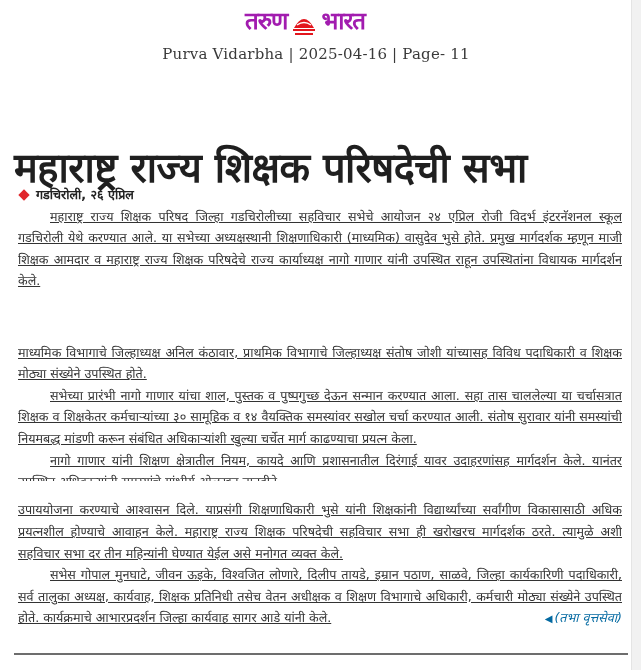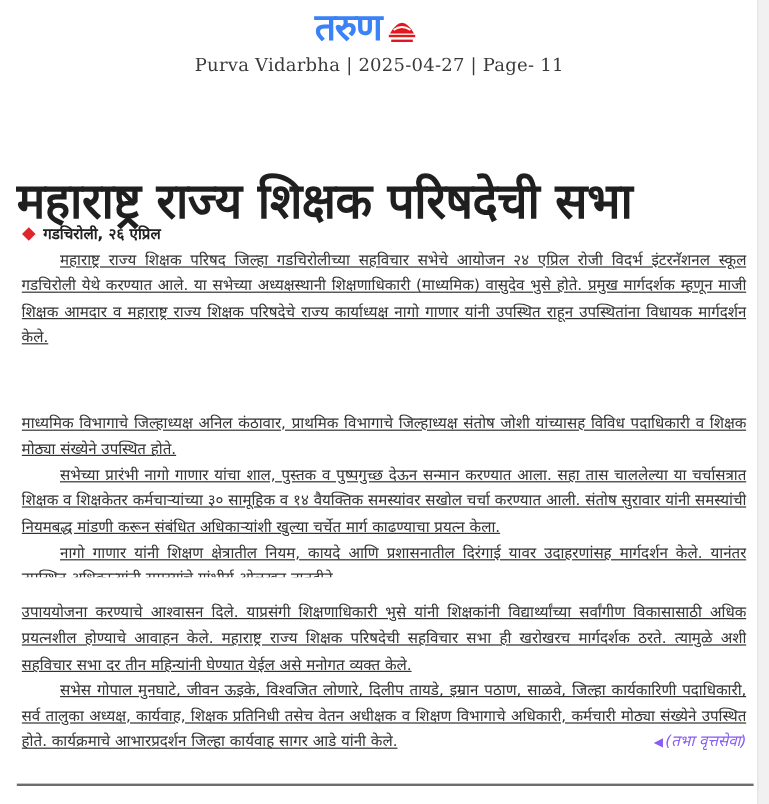--- a/index.html
+++ b/index.html
@@ -37,25 +37,25 @@
       top: 4px;
       left: 185px;
       width: 240px;
       height: 38px;
       display: flex;
       align-items: center;
       justify-content: center;
       gap: 4px;
     }
     .logo-word {
-      font-family: Liberation Serif, serif;
+      font-family: Liberation Mono, monospace;
       font-weight: bold;
-      font-size: 31px;
+      font-size: 24px;
       line-height: 38px;
-      color: #3b82f6;
+      color: #a21caf;
       letter-spacing: -1px;
     }
     .logo-emblem {
       width: 26px;
       height: 30px;
       position: relative;
     }
     .logo-emblem svg { display: block; }
     .edition-line {
       position: absolute;
@@ -121,21 +121,21 @@
       height: 8px;
       background: #e0262b;
       transform: rotate(45deg);
       display: inline-block;
       margin-left: 2px;
       margin-right: 2px;
     }
     .credit {
       float: right;
       font-style: italic;
-      color: #8b5cf6;
+      color: #0369a1;
     }
     .credit-arrow {
       font-style: normal;
       font-size: 10px;
       margin-right: 2px;
     }
     .bottom-rule {
       position: absolute;
       top: 653px;
       left: 14px;
@@ -153,22 +153,23 @@
   <div class="logo">
     <span class="logo-word">तरुण</span>
     <span class="logo-emblem">
       <svg width="26" height="30" viewBox="0 0 26 30">
         <path d="M3 20 Q13 2 23 20 Z" fill="#e3161d"></path>
         <path d="M6 17 Q13 12 20 17" stroke="#ffffff" stroke-width="1.5" fill="none"></path>
         <rect x="2" y="21" width="22" height="2" fill="#e3161d"></rect>
         <rect x="4" y="25" width="18" height="2" fill="#e3161d"></rect>
       </svg>
     </span>
+    <span class="logo-word">भारत</span>
   </div>
-  <div class="edition-line">Purva Vidarbha | 2025-04-27 | Page- 11</div>
+  <div class="edition-line">Purva Vidarbha | 2025-04-16 | Page- 11</div>
 </header>
 
 <h1 class="headline">महाराष्ट्र राज्य शिक्षक परिषदेची सभा</h1>
 
 <main class="columns">
   <div class="col">
     <div class="dateline">
       <span class="bullet"></span>
       <span>गडचिरोली, २६ एप्रिल</span>
     </div>

